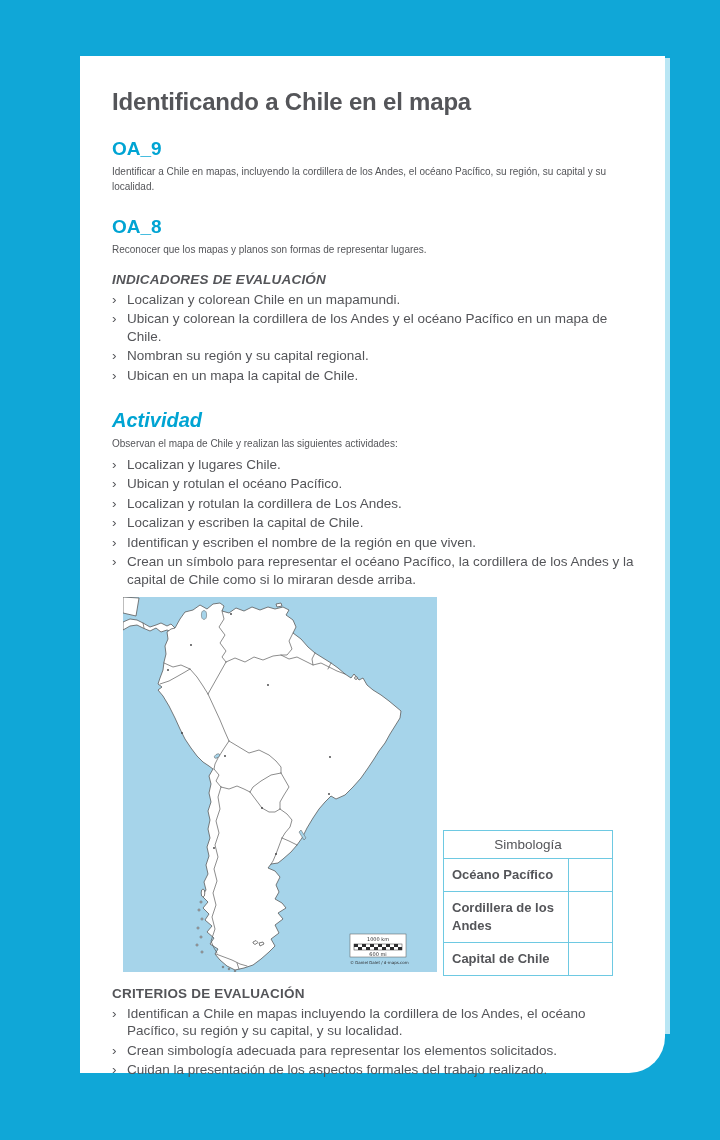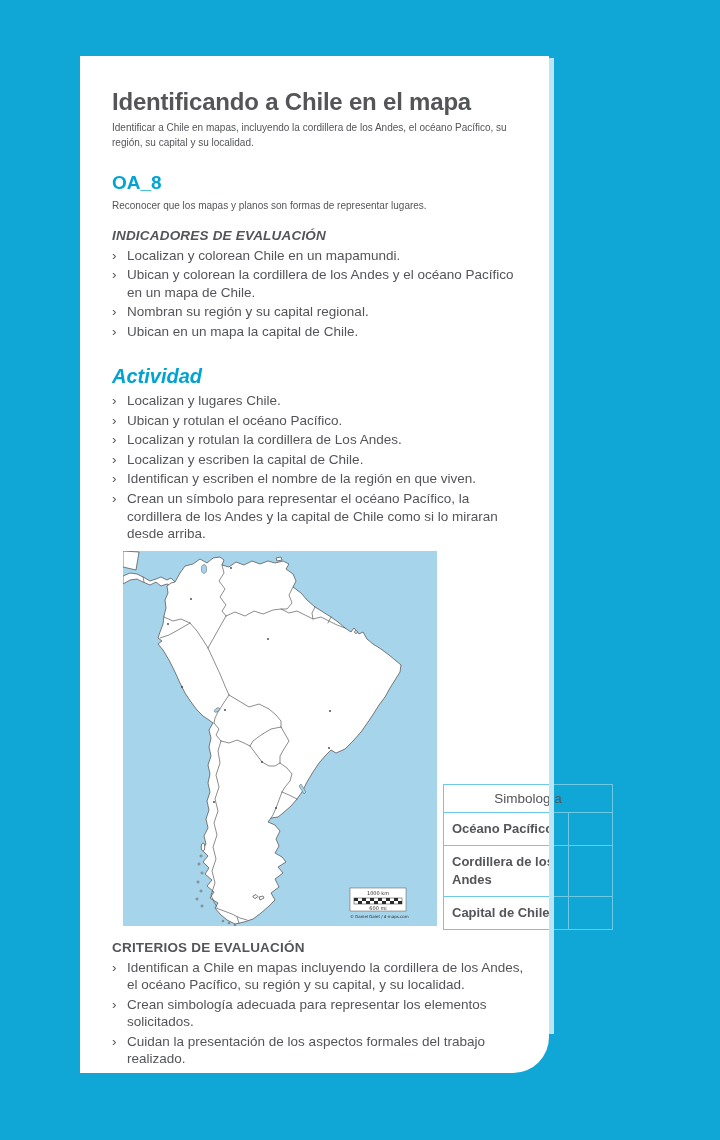--- a/index.html
+++ b/index.html
@@ -3,21 +3,21 @@
 <meta charset="utf-8">
 <style>
   :root{
     --c-background:#10a7d7; --c-accent:#00a4d3; --c-text:#545559;
     --c-table_border:#6ec9e2; --c-map_ocean:#a6d4ea; --c-map_line:#5b5b5b;
   }
   *{margin:0;padding:0;box-sizing:border-box;}
   html,body{width:720px;height:1140px;}
   body{font-family:"Liberation Sans",sans-serif;background:var(--c-background);position:relative;overflow:hidden;}
   .sheet{
-    position:absolute;left:80px;top:56px;width:469px;height:1017px;
+    position:absolute;left:80px;top:56px;width:585px;height:1017px;
     background:#ffffff;border-radius:0 0 36px 0;
     padding:0 25px 0 32px;color:var(--c-text);
   }
   .sheet::after{content:"";position:absolute;right:-5px;top:2px;width:5px;height:96%;background:#b9e6f4;}
   h1.title{margin-top:32px;font-size:24px;font-weight:bold;color:var(--c-text);letter-spacing:-.2px;}
   h2.oa{margin-top:22px;font-size:19px;font-weight:bold;color:var(--c-accent);}
   h2.activity{margin-top:25px;font-size:20px;font-weight:bold;color:var(--c-accent);font-style:italic;}
   p.body{margin-top:5px;font-size:10px;line-height:1.45;}
   h3.subhead{margin-top:14px;font-size:13.5px;font-weight:bold;letter-spacing:.2px;}
   h3.subhead.spaced{font-style:italic;}
@@ -42,34 +42,36 @@
   table.simbologia td.val{width:44px;}
   .criterios-block{margin-top:8px;}
 </style>
 </head>
 <body>
 
 <div class="sheet">
 
   <h1 class="title">Identificando a Chile en el mapa</h1>
 
+  <h2 class="oa">OA_9</h2>
   <p class="body">Identificar a Chile en mapas, incluyendo la cordillera de los Andes, el océano Pacífico, su región, su capital y su localidad.</p>
 
   <h2 class="oa">OA_8</h2>
   <p class="body">Reconocer que los mapas y planos son formas de representar lugares.</p>
 
   <h3 class="subhead spaced">INDICADORES DE EVALUACIÓN</h3>
   <ul class="bullets">
       <li><span class="chev">›</span><span>Localizan y colorean Chile en un mapamundi.</span></li>
       <li><span class="chev">›</span><span>Ubican y colorean la cordillera de los Andes y el océano Pacífico en un mapa de Chile.</span></li>
       <li><span class="chev">›</span><span>Nombran su región y su capital regional.</span></li>
       <li><span class="chev">›</span><span>Ubican en un mapa la capital de Chile.</span></li>
     </ul>
 
   <h2 class="activity">Actividad</h2>
+  <p class="body">Observan el mapa de Chile y realizan las siguientes actividades:</p>
   <ul class="bullets">
       <li><span class="chev">›</span><span>Localizan y lugares Chile.</span></li>
       <li><span class="chev">›</span><span>Ubican y rotulan el océano Pacífico.</span></li>
       <li><span class="chev">›</span><span>Localizan y rotulan la cordillera de Los Andes.</span></li>
       <li><span class="chev">›</span><span>Localizan y escriben la capital de Chile.</span></li>
       <li><span class="chev">›</span><span>Identifican y escriben el nombre de la región en que viven.</span></li>
       <li><span class="chev">›</span><span>Crean un símbolo para representar el océano Pacífico, la cordillera de los Andes y la capital de Chile como si lo miraran desde arriba.</span></li>
     </ul>
 
   <div class="map-row">

